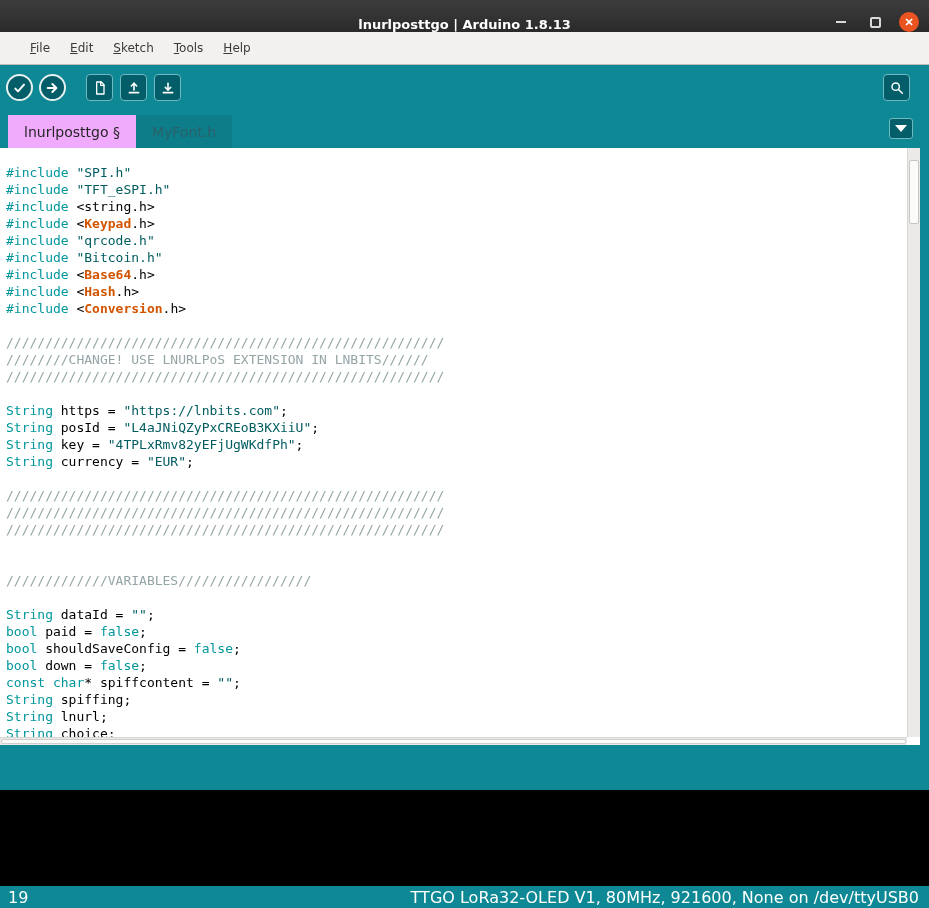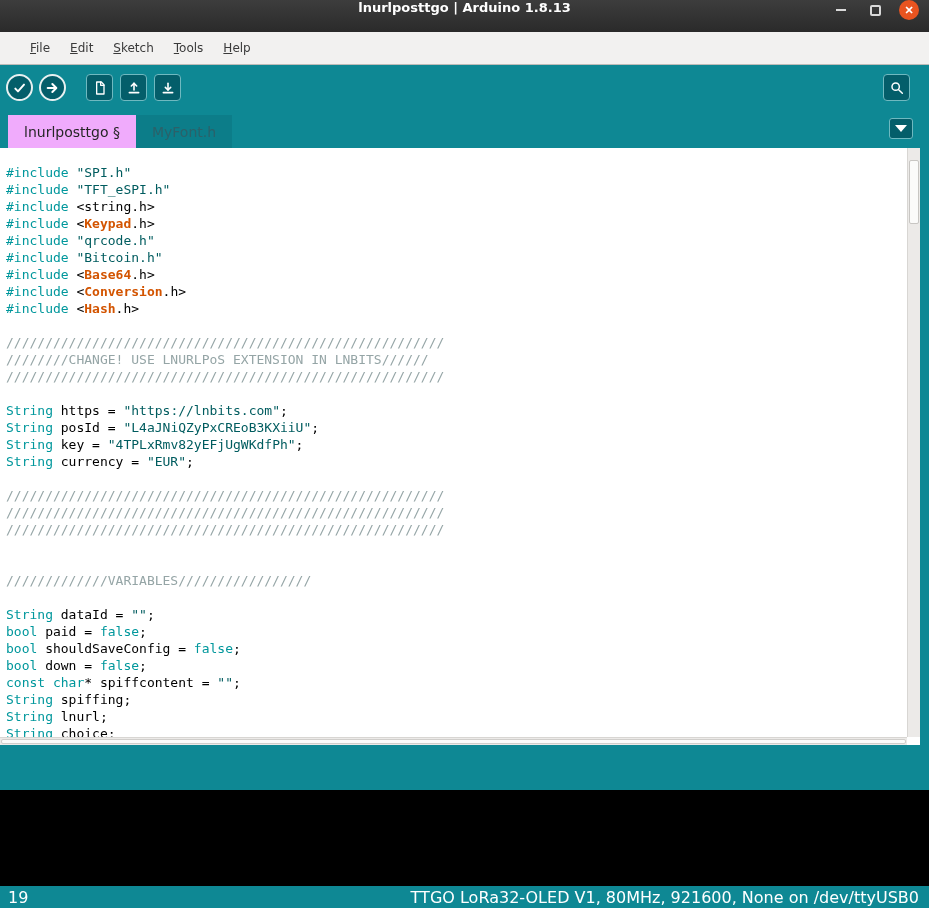--- a/index.html
+++ b/index.html
@@ -3,21 +3,21 @@
 <meta charset="utf-8">
 <style>
   * { margin:0; padding:0; box-sizing:border-box; }
   html,body { width:929px; height:908px; overflow:hidden; }
   body { font-family:"DejaVu Sans","Liberation Sans",sans-serif; background:#0E8894; }
 
   .window { width:929px; height:908px; display:flex; flex-direction:column; }
 
   
   .titlebar { height:32px; flex:0 0 auto; background:linear-gradient(#3d3d3d,#2a2a2a);
-              position:relative; display:flex; align-items:flex-start; }
+              position:relative; display:flex; align-items:flex-end; }
   .titlebar .title { position:absolute; left:0; right:0; text-align:center; color:#ffffff;
                      font-weight:bold; font-size:13px; }
   .win-controls { margin-left:auto; display:flex; align-items:center; gap:14px; padding-right:10px; z-index:2; }
   .win-btn { background:none; border:0; display:flex; align-items:center; justify-content:center;
              width:20px; height:20px; cursor:pointer; }
   .min-glyph { width:10px; height:2px; background:#d9d9d9; display:block; }
   .max-glyph { width:11px; height:11px; border:2px solid #d9d9d9; border-radius:2px; display:block; }
   .close-btn { width:20px; height:20px; border-radius:50%; background:#E95420; border:0;
                color:#fff; font-size:11px; font-weight:bold; line-height:20px; text-align:center; cursor:pointer; }
 
@@ -173,22 +173,22 @@
   <div class="editor-wrap">
     <div class="editor">
       <div class="code">
           <div class="code-line"><span class="tk-kw">#include </span><span class="tk-str">"SPI.h"</span></div>
           <div class="code-line"><span class="tk-kw">#include </span><span class="tk-str">"TFT_eSPI.h"</span></div>
           <div class="code-line"><span class="tk-kw">#include </span><span class="tk-pl">&lt;string.h&gt;</span></div>
           <div class="code-line"><span class="tk-kw">#include </span><span class="tk-pl">&lt;</span><span class="tk-fn">Keypad</span><span class="tk-pl">.h&gt;</span></div>
           <div class="code-line"><span class="tk-kw">#include </span><span class="tk-str">"qrcode.h"</span></div>
           <div class="code-line"><span class="tk-kw">#include </span><span class="tk-str">"Bitcoin.h"</span></div>
           <div class="code-line"><span class="tk-kw">#include </span><span class="tk-pl">&lt;</span><span class="tk-fn">Base64</span><span class="tk-pl">.h&gt;</span></div>
+          <div class="code-line"><span class="tk-kw">#include </span><span class="tk-pl">&lt;</span><span class="tk-fn">Hash</span><span class="tk-pl">.h&gt;</span></div>
           <div class="code-line"><span class="tk-kw">#include </span><span class="tk-pl">&lt;</span><span class="tk-fn">Conversion</span><span class="tk-pl">.h&gt;</span></div>
-          <div class="code-line"><span class="tk-kw">#include </span><span class="tk-pl">&lt;</span><span class="tk-fn">Hash</span><span class="tk-pl">.h&gt;</span></div>
           <div class="code-line">&nbsp;</div>
           <div class="code-line"><span class="tk-cm">////////////////////////////////////////////////////////</span></div>
           <div class="code-line"><span class="tk-cm">////////CHANGE! USE LNURLPoS EXTENSION IN LNBITS//////</span></div>
           <div class="code-line"><span class="tk-cm">////////////////////////////////////////////////////////</span></div>
           <div class="code-line">&nbsp;</div>
           <div class="code-line"><span class="tk-kw">String</span><span class="tk-pl"> https = </span><span class="tk-str">"https://lnbits.com"</span><span class="tk-pl">;</span></div>
           <div class="code-line"><span class="tk-kw">String</span><span class="tk-pl"> posId = </span><span class="tk-str">"L4aJNiQZyPxCREoB3KXiiU"</span><span class="tk-pl">;</span></div>
           <div class="code-line"><span class="tk-kw">String</span><span class="tk-pl"> key = </span><span class="tk-str">"4TPLxRmv82yEFjUgWKdfPh"</span><span class="tk-pl">;</span></div>
           <div class="code-line"><span class="tk-kw">String</span><span class="tk-pl"> currency = </span><span class="tk-str">"EUR"</span><span class="tk-pl">;</span></div>
           <div class="code-line">&nbsp;</div>

